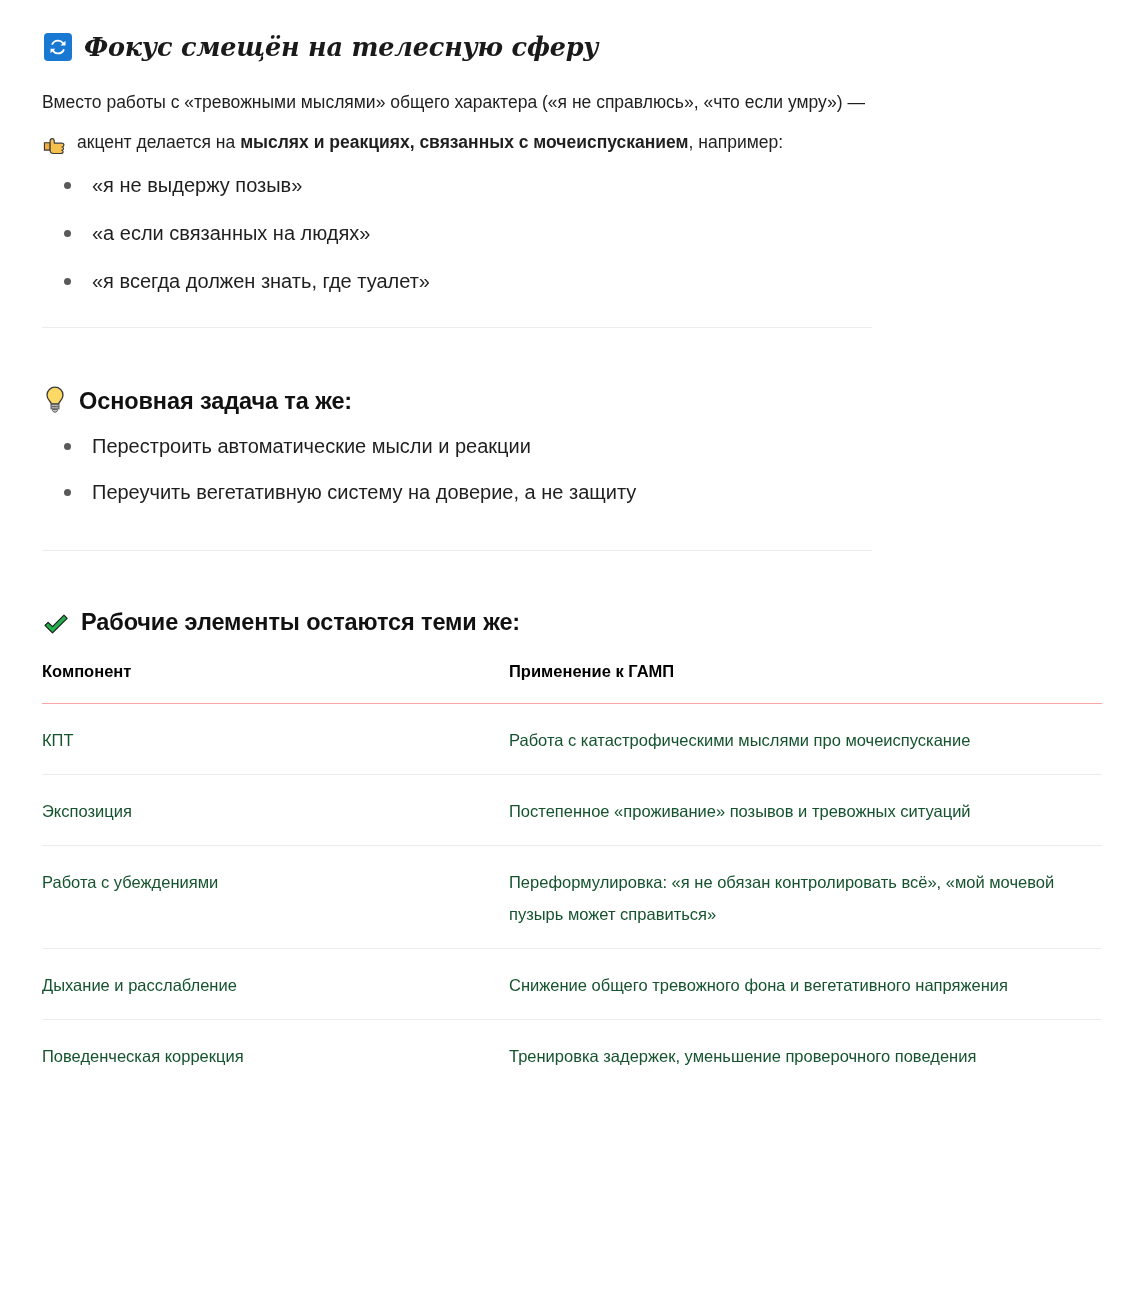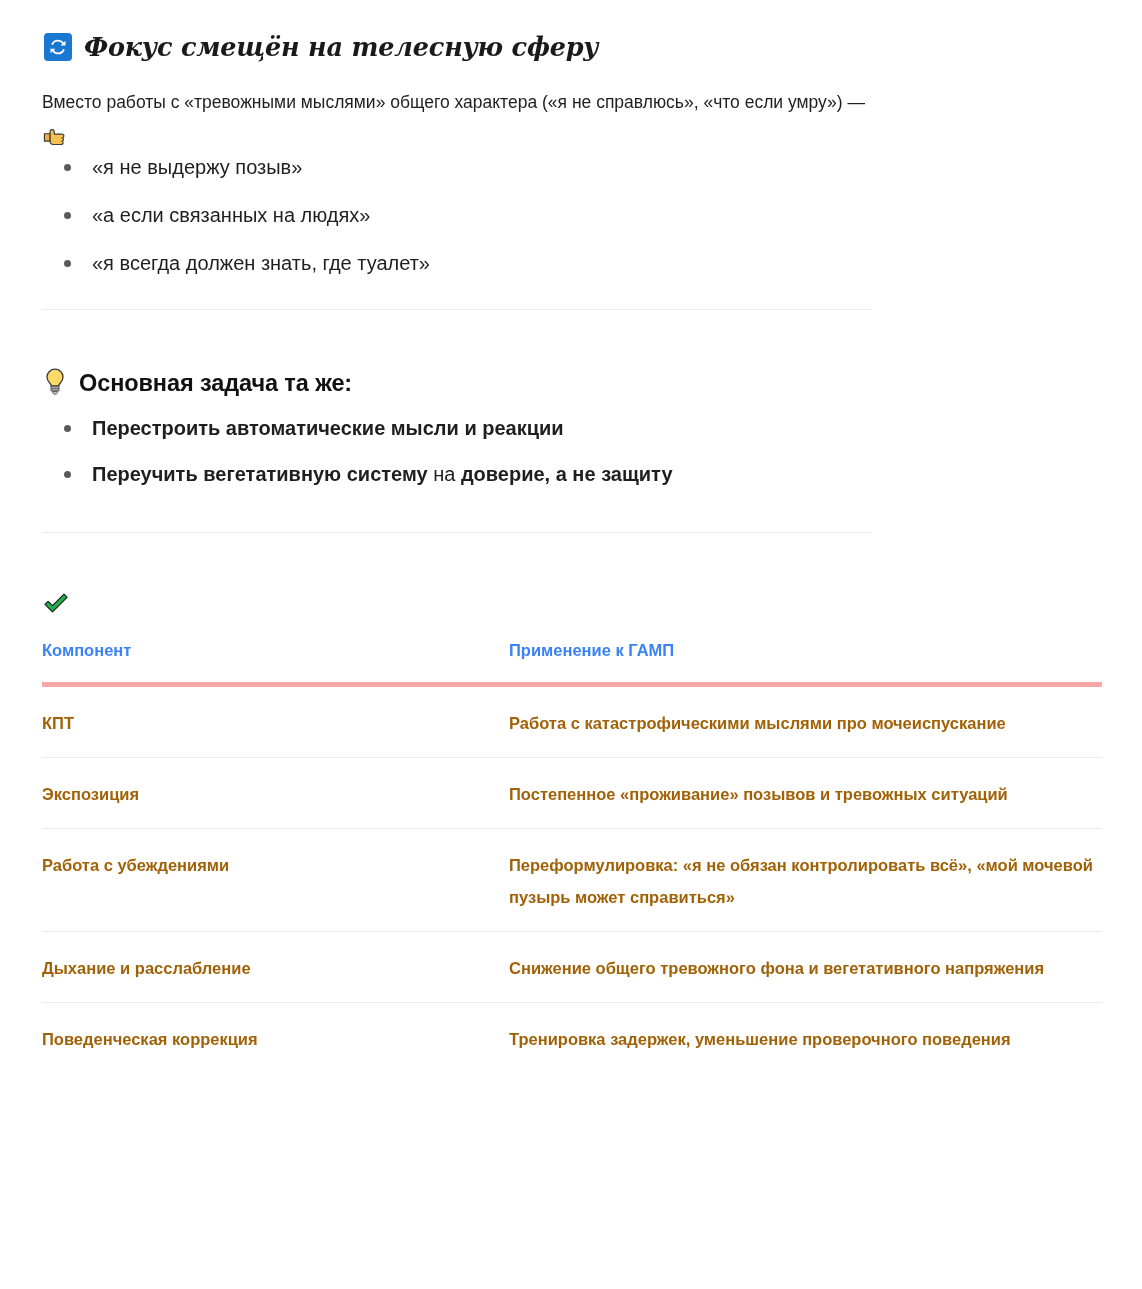--- a/index.html
+++ b/index.html
@@ -90,21 +90,21 @@
   ul.bullets li::before {
     content: "";
     position: absolute;
     left: 22px;
     top: 8px;
     width: 7px;
     height: 7px;
     border-radius: 50%;
     background: #5a5a5a;
   }
-  ul.bullets li b { font-weight: 700; }
+  ul.bullets li b { font-weight: 400; }
 
   .divider {
     border: 0;
     border-top: 1px solid #ececec;
     margin: 0;
     height: 0;
   }
   .div-1 { margin-top: 35px; }
   .div-2 { margin-top: 47px; }
 
@@ -128,29 +128,29 @@
   table.comp-table {
     width: 1060px;
     border-collapse: collapse;
     margin-top: 26px;
     table-layout: fixed;
   }
   table.comp-table th {
     text-align: left;
     font-size: 16.5px;
     font-weight: 700;
-    color: #3b82f6;
+    color: #000000;
     padding: 0 0 22px 0;
-    border-bottom: 5px solid #fca5a5;
+    border-bottom: 1px solid #fca5a5;
     vertical-align: top;
   }
   table.comp-table td {
     font-size: 16.5px;
-    font-weight: 700;
-    color: #a16207;
+    font-weight: 400;
+    color: #14532d;
     line-height: 32px;
     padding: 20px 0 18px 0;
     border-bottom: 1px solid #ececec;
     vertical-align: top;
   }
   table.comp-table tr:last-child td { border-bottom: 0; }
   col.c1 { width: 467px; }
   col.c2 { width: 593px; }
 </style>
 </head>
@@ -170,20 +170,21 @@
 
   <p class="para">
     <span>Вместо работы с «тревожными мыслями» общего характера («я не справлюсь», «что если умру») —</span>
     <span class="para-line2">
       <span class="icon-hand">
         <svg viewBox="0 0 32 26" width="26" height="22" aria-hidden="true">
           <path d="M3 9h7v9H3z" fill="#f0ad3c" stroke="#3a3a3a" stroke-width="1.4"></path>
           <path d="M10 6.5c0-1.6 1.2-2.6 2.6-2.6 1.3 0 2.3.9 2.4 2.2l.2 3.4h8.9c1.6 0 2.9 1 2.9 2.4 0 1.3-1.1 2.2-2.5 2.3 1.2.2 2 .9 2 2 0 1.1-.9 1.9-2.1 2.1 1 .2 1.6.9 1.6 1.8 0 1.2-1.1 2.1-2.7 2.1H14c-2.3 0-4-1.6-4-3.9V6.5z" fill="#f5c04e" stroke="#3a3a3a" stroke-width="1.4" stroke-linejoin="round"></path>
         </svg>
       </span>
+      <span><span>акцент делается на </span><b>мыслях и реакциях, связанных с мочеиспусканием</b><span>, например:</span></span>
     </span>
   </p>
 
   <ul class="bullets">
     <li><span>«я не выдержу позыв»</span></li>
     <li><span>«а если связанных на людях»</span></li>
     <li><span>«я всегда должен знать, где туалет»</span></li>
   </ul>
 
   <hr class="divider div-1">
@@ -213,20 +214,21 @@
 
   <hr class="divider div-2">
 
   <div class="sec3-wrap">
     <div class="sec-head">
       <span class="icon-check">
         <svg viewBox="0 0 28 24" width="28" height="24" aria-hidden="true">
           <path d="M3 13.4l3.1-3.1 4.4 4.4L22 3.2l3.1 3.1-14.6 14.6z" fill="#22b14c" stroke="#1b1b1b" stroke-width="1.2" stroke-linejoin="round"></path>
         </svg>
       </span>
+      <span>Рабочие элементы остаются теми же:</span>
     </div>
 
     <table class="comp-table">
       <colgroup>
           <col class="c1">
           <col class="c2">
         </colgroup>
       <thead>
         <tr>
           <th>Компонент</th>

